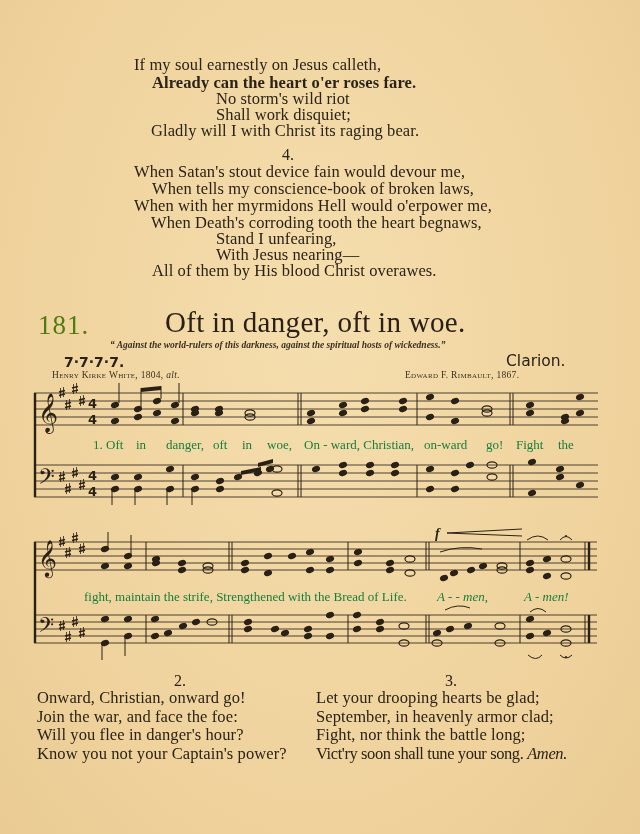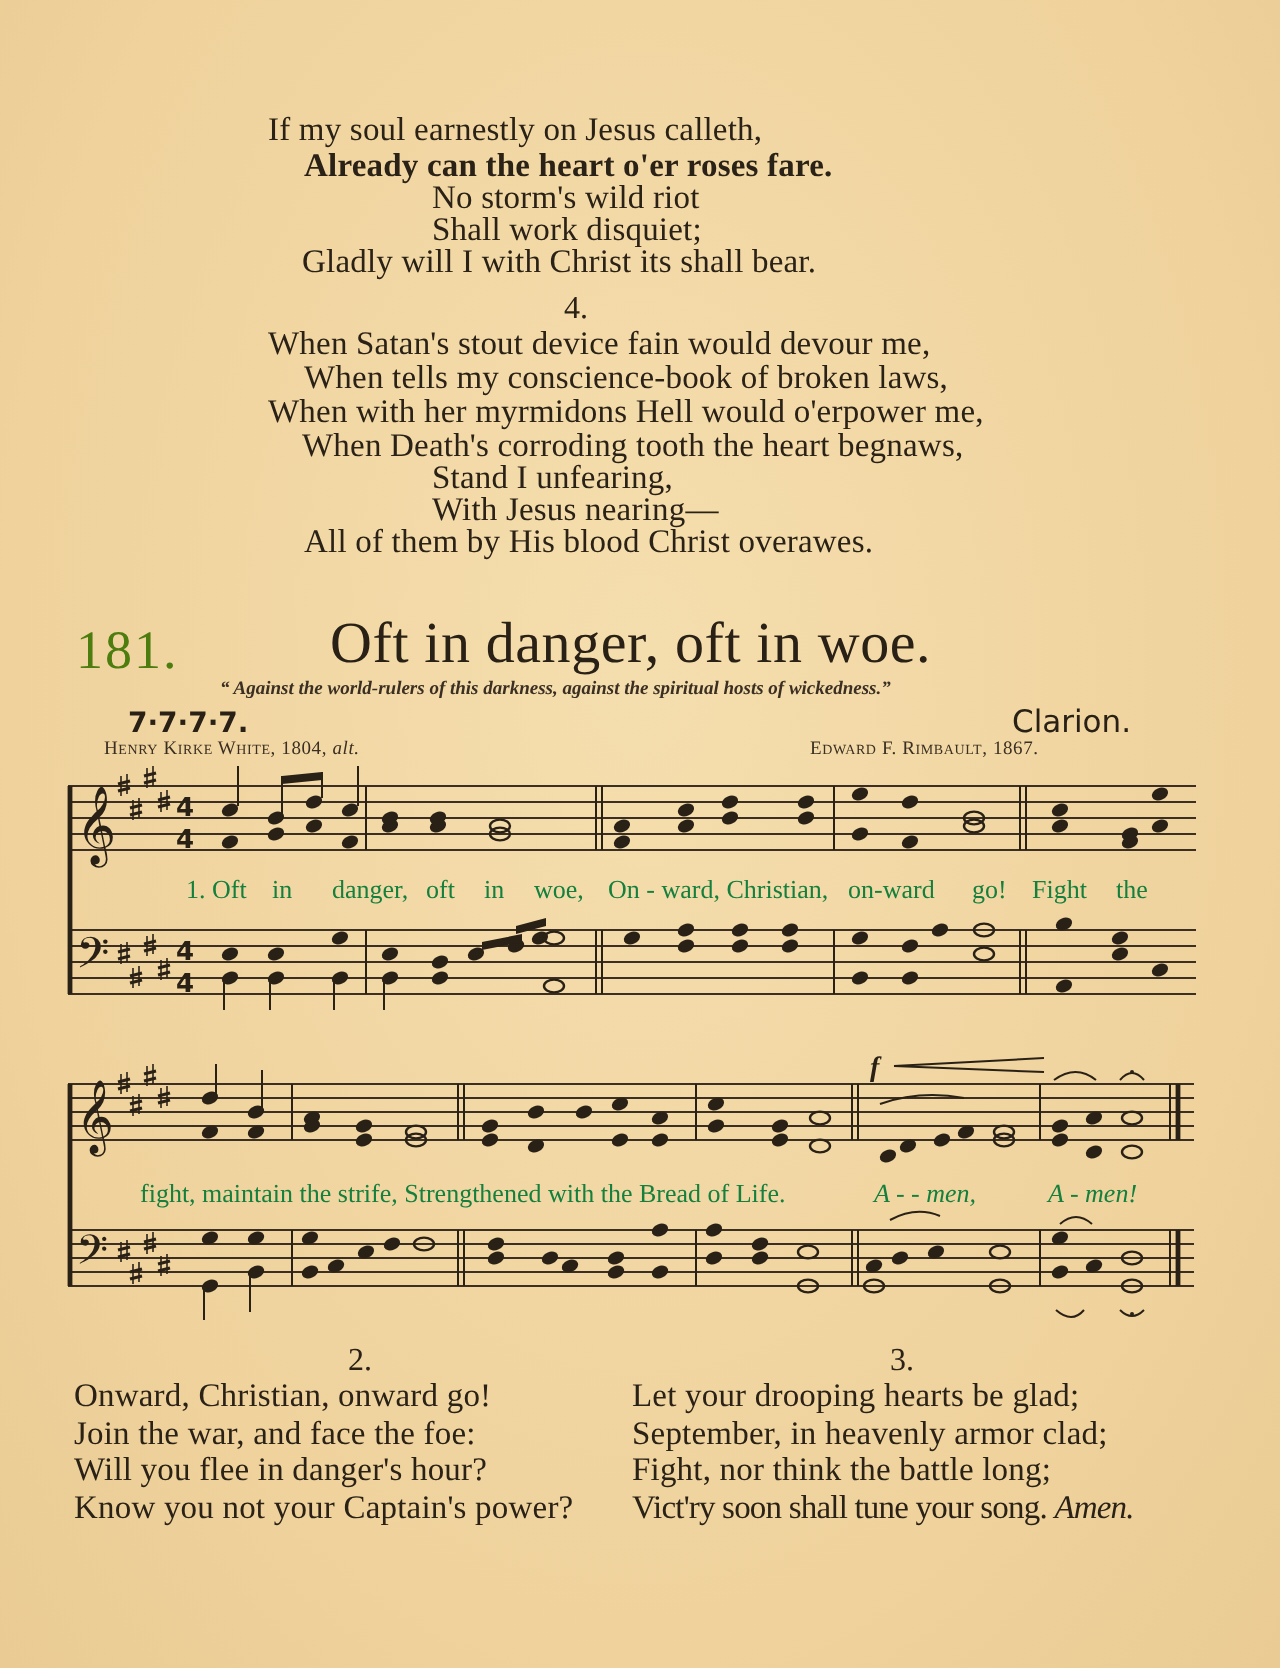--- a/index.html
+++ b/index.html
@@ -26,21 +26,21 @@
   .amen { font-style:italic; }
 </style>
 </head>
 <body>
 
 <div>
   <div class="verse-line" style="left:134px;top:55px;">If my soul earnestly on Jesus calleth,</div>
   <div class="verse-line" style="left:152px;top:73px;font-weight:bold;">Already can the heart o'er roses fare.</div>
   <div class="verse-line" style="left:216px;top:89px;">No storm's wild riot</div>
   <div class="verse-line" style="left:216px;top:105px;">Shall work disquiet;</div>
-  <div class="verse-line" style="left:151px;top:121px;">Gladly will I with Christ its shall bear.</div>
+  <div class="verse-line" style="left:151px;top:121px;">Gladly will I with Christ its raging bear.</div>
 
   <div class="stanza-num" style="left:282px;top:146px;">4.</div>
   <div class="verse-line" style="left:134px;top:162px;">When Satan's stout device fain would devour me,</div>
   <div class="verse-line" style="left:152px;top:179px;">When tells my conscience-book of broken laws,</div>
   <div class="verse-line" style="left:134px;top:196px;">When with her myrmidons Hell would o'erpower me,</div>
   <div class="verse-line" style="left:151px;top:213px;">When Death's corroding tooth the heart begnaws,</div>
   <div class="verse-line" style="left:216px;top:229px;">Stand I unfearing,</div>
   <div class="verse-line" style="left:216px;top:245px;">With Jesus nearing—</div>
   <div class="verse-line" style="left:152px;top:261px;">All of them by His blood Christ overawes.</div>
 </div>
@@ -367,21 +367,21 @@
 <div class="lyric" style="left:166px;top:437px;">danger,</div>
 <div class="lyric" style="left:213px;top:437px;">oft</div>
 <div class="lyric" style="left:242px;top:437px;">in</div>
 <div class="lyric" style="left:267px;top:437px;">woe,</div>
 <div class="lyric" style="left:304px;top:437px;">On - ward, Christian,</div>
 <div class="lyric" style="left:424px;top:437px;">on-ward</div>
 <div class="lyric" style="left:486px;top:437px;">go!</div>
 <div class="lyric" style="left:516px;top:437px;">Fight</div>
 <div class="lyric" style="left:558px;top:437px;">the</div>
 
-<div class="lyric" style="left:70px;top:589px;">fight, maintain the strife, Strengthened with the Bread of Life.</div>
+<div class="lyric" style="left:84px;top:589px;">fight, maintain the strife, Strengthened with the Bread of Life.</div>
 <div class="lyric it" style="left:437px;top:589px;">A  -  - men,</div>
 <div class="lyric it" style="left:524px;top:589px;">A - men!</div>
 
 <div>
   <div class="stanza-num" style="left:174px;top:672px;">2.</div>
   <div class="verse-line" style="left:37px;top:688px;">Onward, Christian, onward go!</div>
   <div class="verse-line" style="left:37px;top:707px;">Join the war, and face the foe:</div>
   <div class="verse-line" style="left:37px;top:725px;">Will you flee in danger's hour?</div>
   <div class="verse-line" style="left:37px;top:744px;">Know you not your Captain's power?</div>
 </div>

